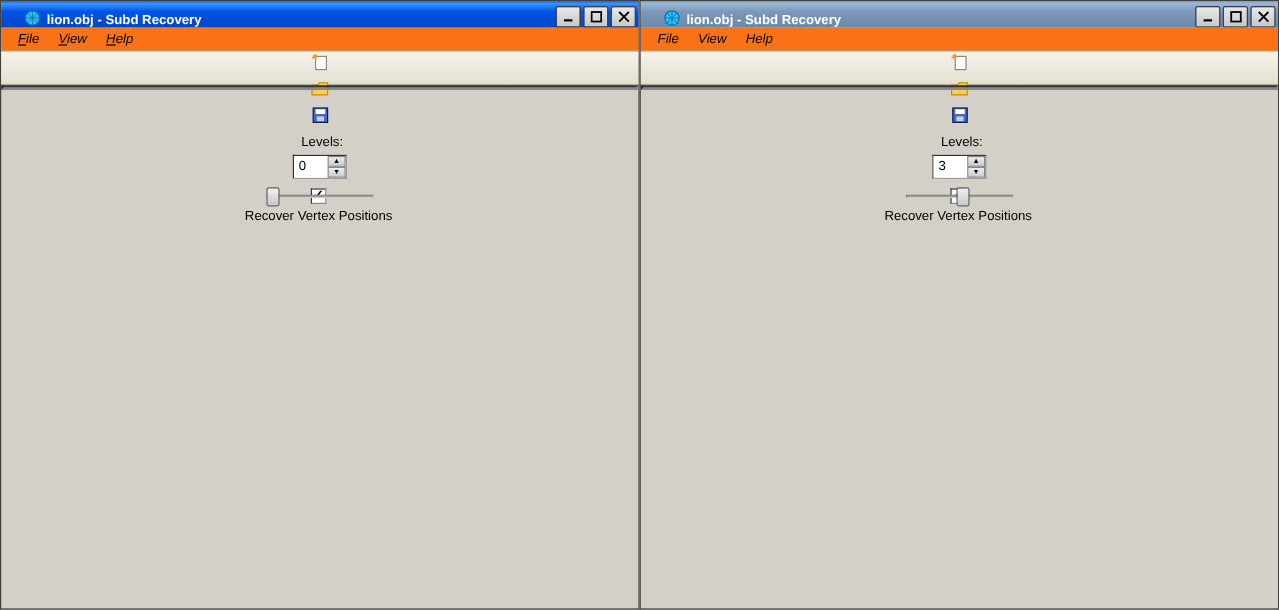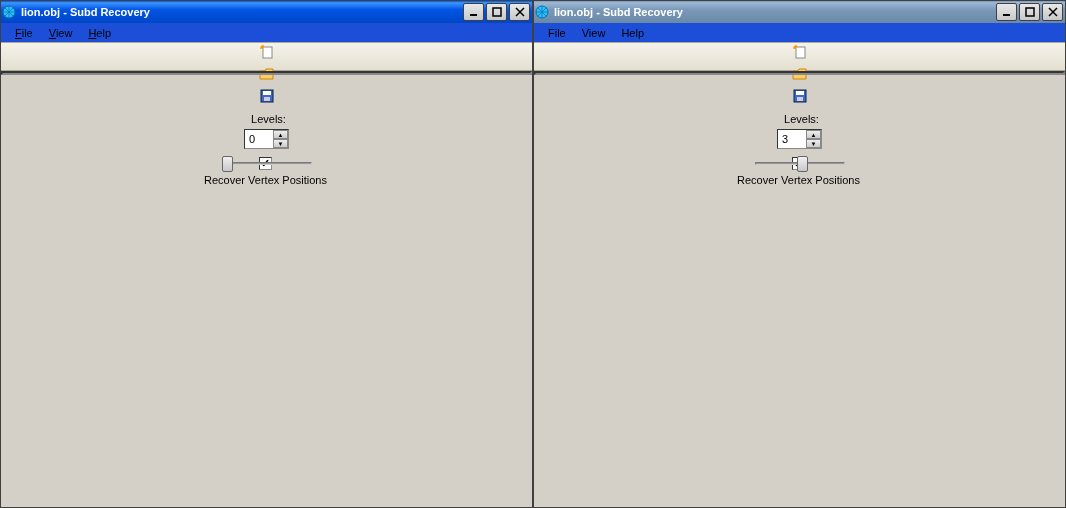--- a/index.html
+++ b/index.html
@@ -1,25 +1,25 @@
 <!DOCTYPE html>
 <html><head>
 <meta charset="utf-8">
 <style>
   * { box-sizing: border-box; margin: 0; padding: 0; font-family: Tahoma, sans-serif; font-size: 11px; }
   body { background: #1a1a1a; width: 1066px; height: 508px; overflow: hidden; display: flex; }
   .app-window { flex: 1; background: #d4d0c8; border: 1px solid #404040; display: flex; flex-direction: column; position: relative; }
-  .titlebar { height: 22px; background: linear-gradient(to bottom, #0054e3, #3d95ff 8%, #0054e3 40%, #0046c7); color: #fff; display: flex; align-items: center; padding: 0 2px 0 0; }
+  .titlebar { height: 22px; background: linear-gradient(to bottom, #0054e3, #3d95ff 8%, #0054e3 40%, #0046c7); color: #fff; display: flex; align-items: flex-end; padding: 0 2px 0 18px; }
   .titlebar-inactive { background: linear-gradient(to bottom, #7a98b8, #9db8d6 8%, #7a98b8 40%, #6a88a8); }
   .app-icon { width: 16px; height: 16px; margin-right: 4px; display:flex; align-items:center; justify-content:center; }
   .title-text { flex: 1; font-weight: bold; }
   .win-btns { display: flex; gap: 2px; }
   .win-btn { width: 21px; height: 18px; background: linear-gradient(to bottom,#e8e8e8,#c8c8c8); border: 1px solid #404040; border-radius: 2px; display:flex; align-items:center; justify-content:center; cursor:pointer; color:#222; }
   .win-btn svg { width:10px; height:10px; }
-  .menubar { height: 20px; background: #1d4ed8; display: flex; align-items: center; padding: 0 6px; border-bottom: 1px solid #aca899; }
+  .menubar { height: 20px; background: #f97316; display: flex; align-items: center; padding: 0 6px; border-bottom: 1px solid #aca899; font-style: italic; }
   .menu-item { padding: 2px 8px; cursor: pointer; }
   .menu-item u { text-decoration: underline; }
   .toolbar { height: 28px; background: linear-gradient(to bottom,#f5f3eb,#e3e0d0); border-bottom: 1px solid #aca899; display: flex; align-items: center; padding: 0 4px; gap:4px;flex-direction:column; }
   .tbtn { width:22px; height:22px; border:1px solid transparent; display:flex; align-items:center; justify-content:center; cursor:pointer; border-radius:2px; }
   .sep { width:1px; height:22px; background:#aca899; margin:0 2px; }
   .lbl { padding: 0 2px 0 6px; color:#000; }
   .spin { display:flex; align-items:center; border:1px inset #888; background:#fff; height:20px; }
   .spin input { width:28px; border:none; outline:none; text-align:left; padding:0 4px; height:18px; font-size:11px; }
   .spin-btns { display:flex; flex-direction:column; }
   .spin-btn { width:15px; height:9px; background:linear-gradient(#eee,#ccc); border:1px solid #888; display:flex; align-items:center; justify-content:center; font-size:6px; cursor:pointer; line-height:1; }

